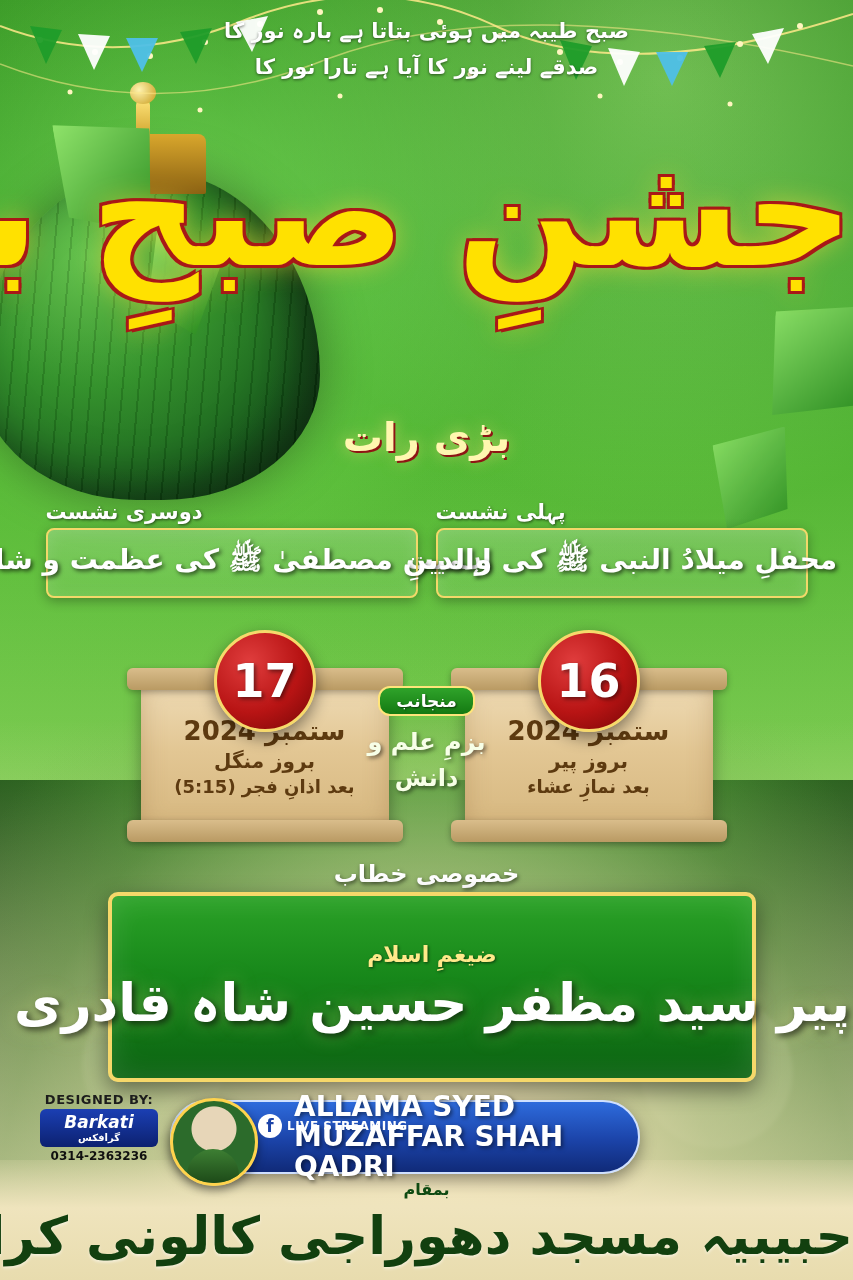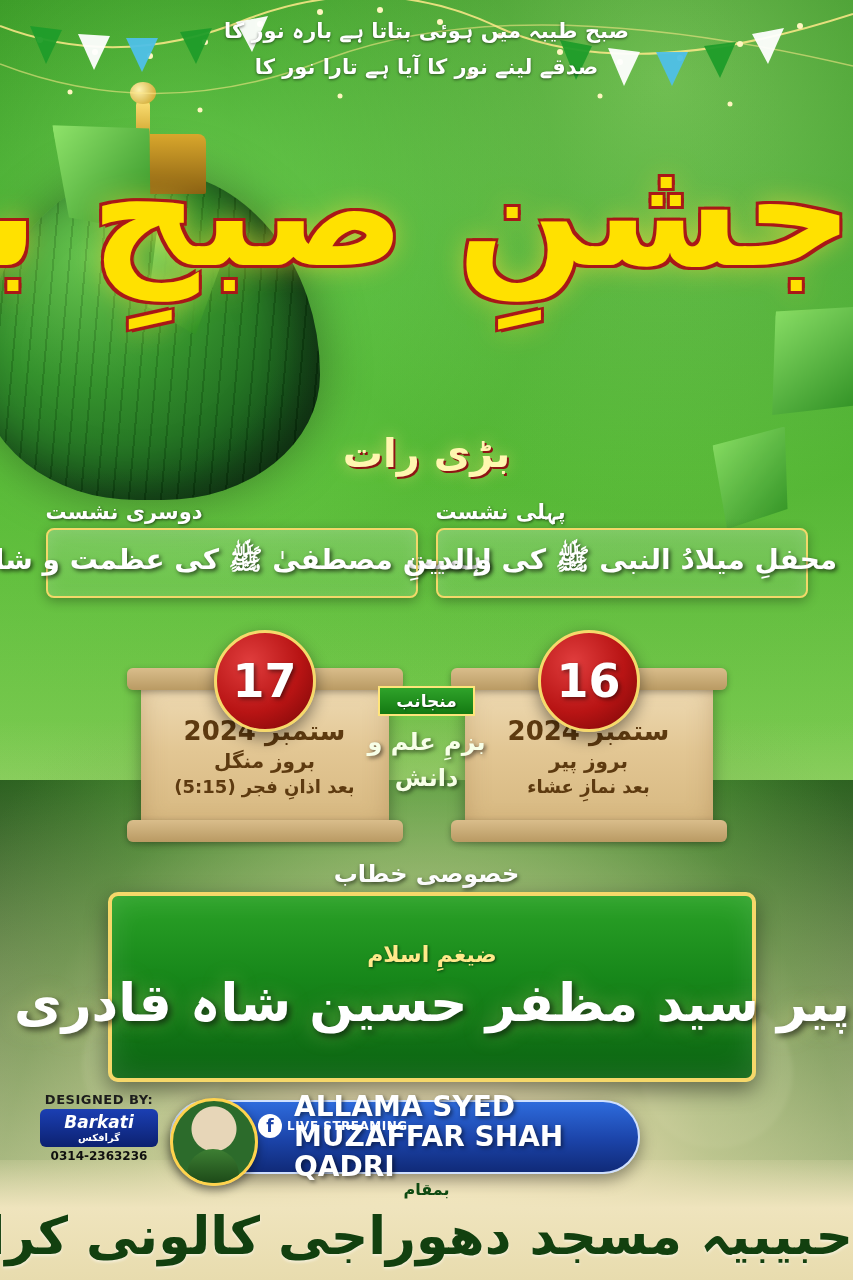--- a/index.html
+++ b/index.html
@@ -150,21 +150,21 @@
     text-shadow:
       0 0 2px #b02020,
       3px 3px 0 #a81818,
       -3px 3px 0 #a81818,
       3px -3px 0 #a81818,
       -3px -3px 0 #a81818,
       0 0 28px rgba(255,220,60,0.65);
   }
   .title-sub {
     position: absolute;
-    top: 430px;
+    top: 414px;
     width: 853px;
     text-align: center;
     font-size: 40px;
     font-weight: bold;
     color: #fff7b0;
     text-shadow: 2px 2px 0 #8f1414, 0 0 16px rgba(255,230,120,0.6);
   }
 
   
   .sessions {
@@ -282,21 +282,21 @@
     display: flex;
     justify-content: center;
   }
   .mid-ribbon .tag {
     background: linear-gradient(180deg, #2fa32a, #147a12);
     border: 2px solid #ffe57a;
     color: #fff;
     font-size: 17px;
     font-weight: bold;
     padding: 3px 16px;
-    border-radius: 0;
+    border-radius: 12px;
     text-shadow: 1px 1px 2px rgba(0,0,0,0.6);
   }
   .mid-lines {
     position: absolute;
     top: 724px;
     left: 0; right: 0;
     text-align: center;
     color: #f7ffe7;
     font-weight: bold;
     font-size: 24px;

